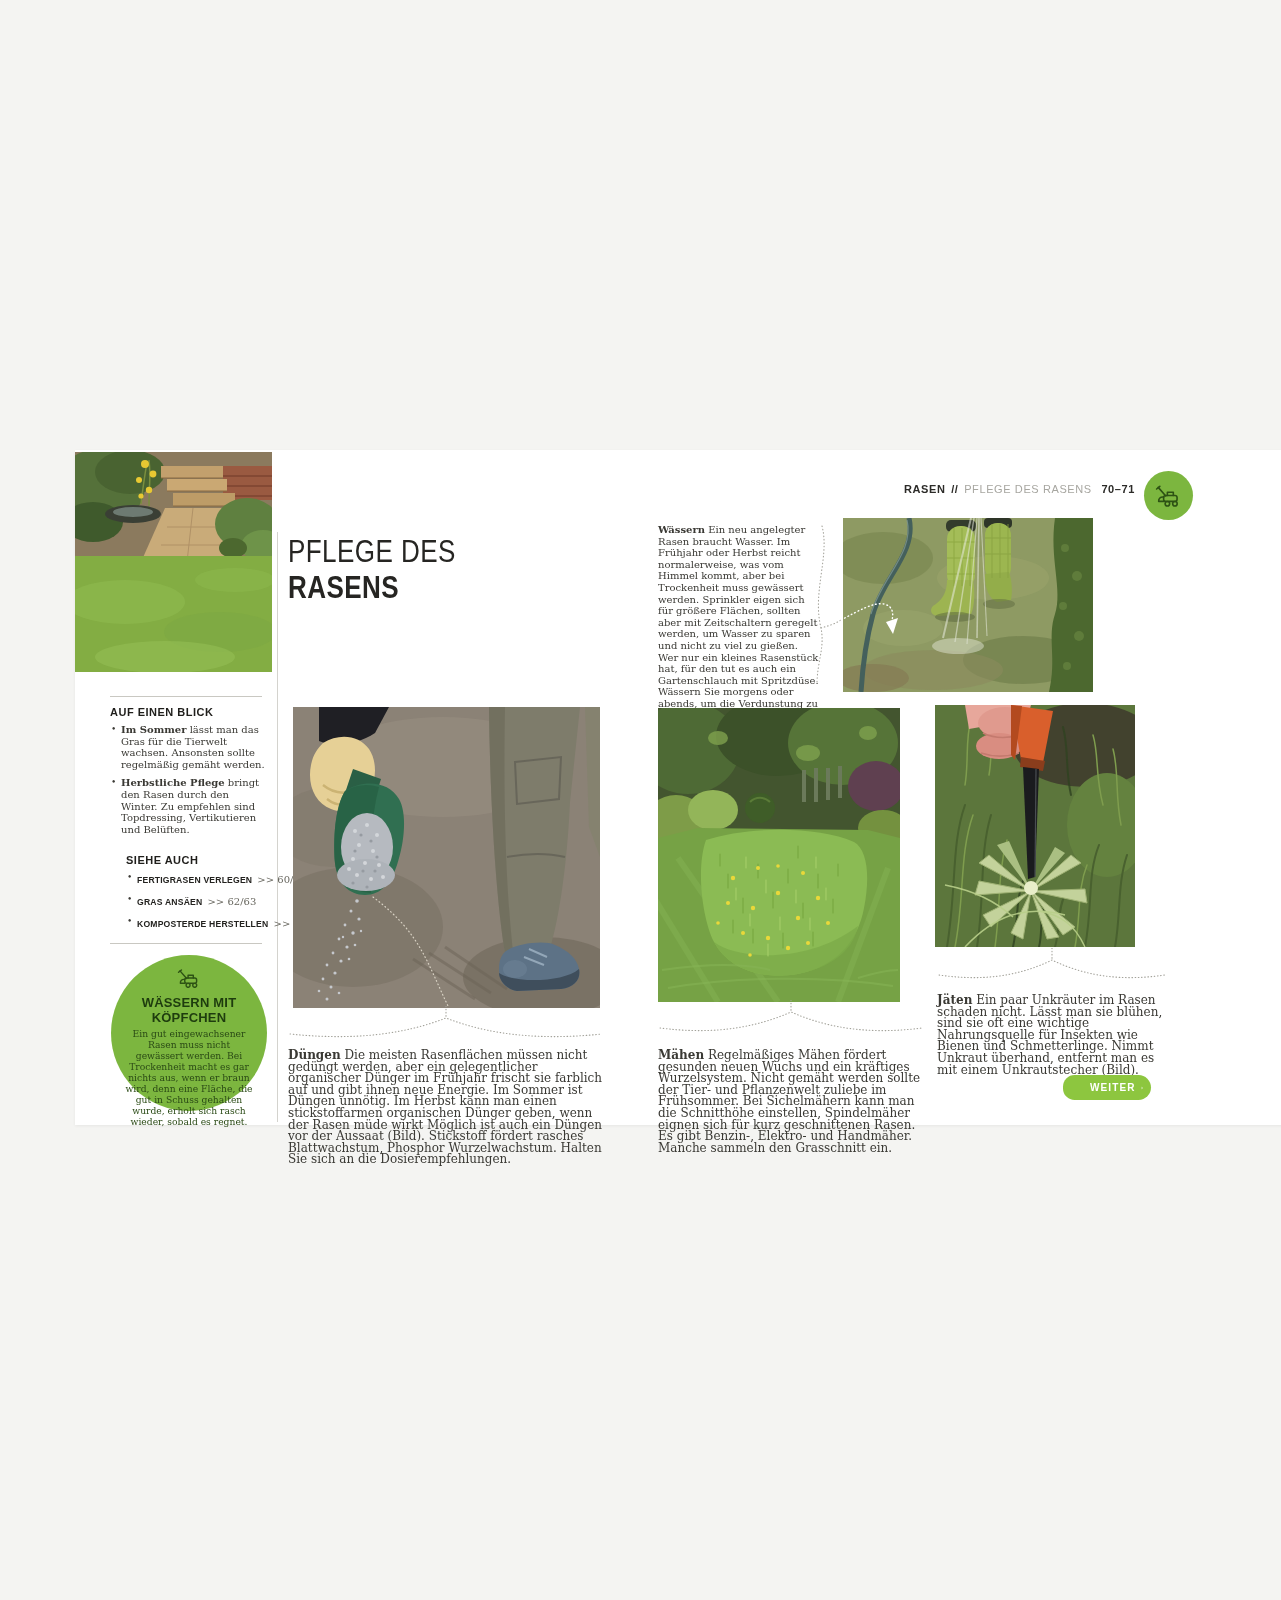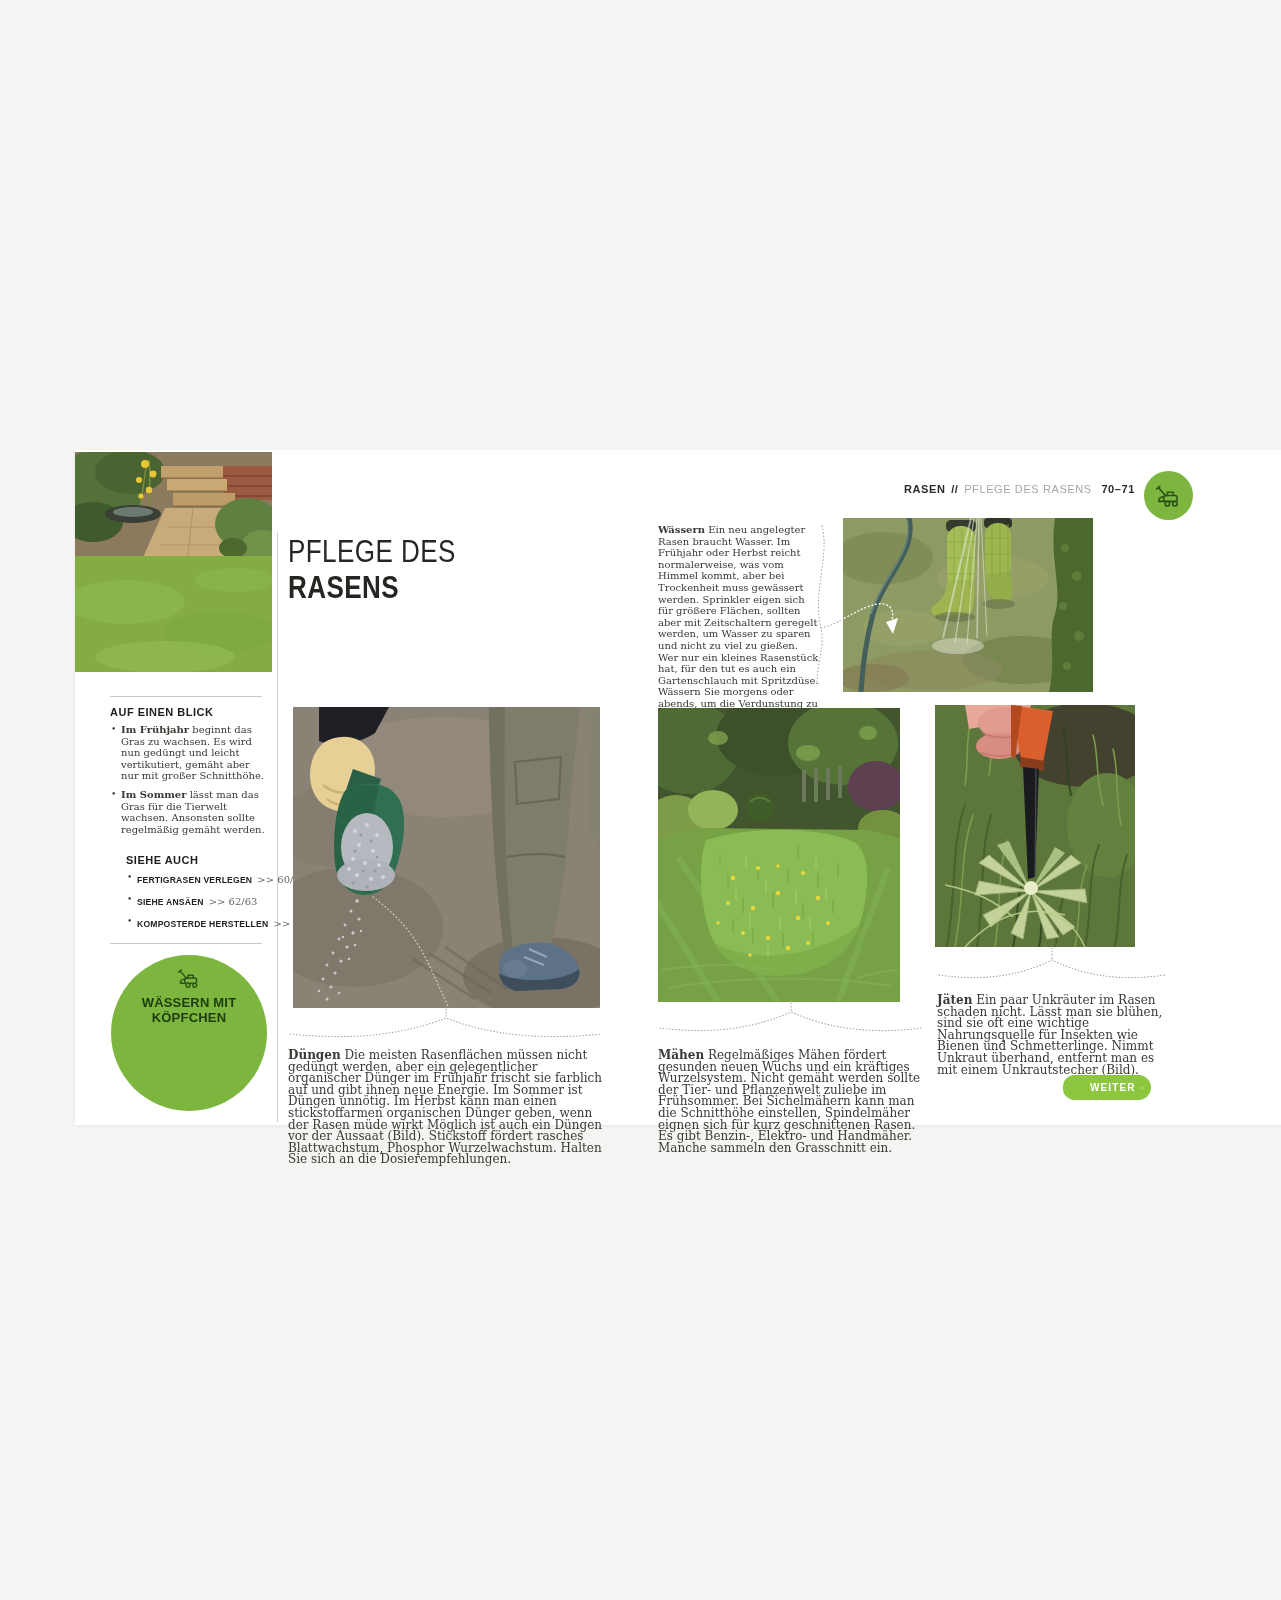--- a/index.html
+++ b/index.html
@@ -170,47 +170,48 @@
       <h1>
         <span class="t1">PFLEGE DES</span>
         <span class="t2">RASENS</span>
       </h1>
     </div>
 
     <div class="rule" style="left:35px;top:246px;width:152px"></div>
     <div class="abs" style="left:35px;top:256px;width:156px">
       <p class="side-h">AUF EINEN BLICK</p>
       <ul class="glance-list">
-        <li><b>Im Frühjahr</b> <span>beginnt das Gras zu wachsen. Es wird nun gedüngt und leicht vertikutiert, gemäht aber nur mit großer Schnitthöhe.</span></li>
         <li><b>Im Sommer</b> <span>lässt man das Gras für die Tierwelt wachsen. Ansonsten sollte regelmäßig gemäht werden.</span></li>
+        <li><b>Herbstliche Pflege</b> <span>bringt den Rasen durch den Winter. Zu empfehlen sind Topdressing, Vertikutieren und Belüften.</span></li>
       </ul>
     </div>
     <div class="abs" style="left:51px;top:404px;width:170px">
       <p class="side-h">SIEHE AUCH</p>
       <ul class="seealso-list">
         <li><span class="ref-label">FERTIGRASEN VERLEGEN</span> <span class="ref-pages">&gt;&gt; 60/61</span></li>
-        <li><span class="ref-label">SIEHE ANSÄEN</span> <span class="ref-pages">&gt;&gt; 62/63</span></li>
+        <li><span class="ref-label">GRAS ANSÄEN</span> <span class="ref-pages">&gt;&gt; 62/63</span></li>
         <li><span class="ref-label">KOMPOSTERDE HERSTELLEN</span> <span class="ref-pages">&gt;&gt; 234/235</span></li>
       </ul>
     </div>
     <div class="rule" style="left:35px;top:493px;width:152px"></div>
 
     <div class="tip-circle">
       <svg width="25" height="19" viewBox="0 0 26 20" style="display:inline-block">
         <g fill="none" stroke="#2d5214" stroke-width="1.5" stroke-linecap="round" stroke-linejoin="round">
           <path d="M3,2 L10,10"></path>
           <path d="M1.5,3.5 L4.5,1"></path>
           <rect x="8" y="9.5" width="12.5" height="5.5" rx="2"></rect>
           <path d="M11.5,9.5 V6.5 h5.5 v3"></path>
           <path d="M8,11 C5,10.5 3.2,12.5 3.4,15 L8,15"></path>
           <circle cx="11.5" cy="17.2" r="2.1"></circle>
           <circle cx="18.5" cy="17.2" r="2.1"></circle>
         </g>
       </svg>
       <div class="tip-h">WÄSSERN MIT KÖPFCHEN</div>
+      <div class="tip-t">Ein gut eingewachsener Rasen muss nicht gewässert werden. Bei Trockenheit macht es gar nichts aus, wenn er braun wird, denn eine Fläche, die gut in Schuss gehalten wurde, erholt sich rasch wieder, sobald es regnet.</div>
     </div>
 
     <p class="article" style="left:583px;top:64px;width:163px">
       <span class="lead">Wässern</span>
       <span>Ein neu angelegter Rasen braucht Wasser. Im Frühjahr oder Herbst reicht normalerweise, was vom Himmel kommt, aber bei Trockenheit muss gewässert werden. Sprinkler eigen sich für größere Flächen, sollten aber mit Zeitschaltern geregelt werden, um Wasser zu sparen und nicht zu viel zu gießen. Wer nur ein kleines Rasenstück hat, für den tut es auch ein Gartenschlauch mit Spritzdüse. Wässern Sie morgens oder abends, um die Verdunstung zu senken.</span>
     </p>
 
     <div class="fig" style="left:768px;top:68px;width:250px;height:174px">
       <svg width="250" height="174" viewBox="0 0 250 174">
         <rect width="250" height="174" fill="#8e9a63"></rect>

